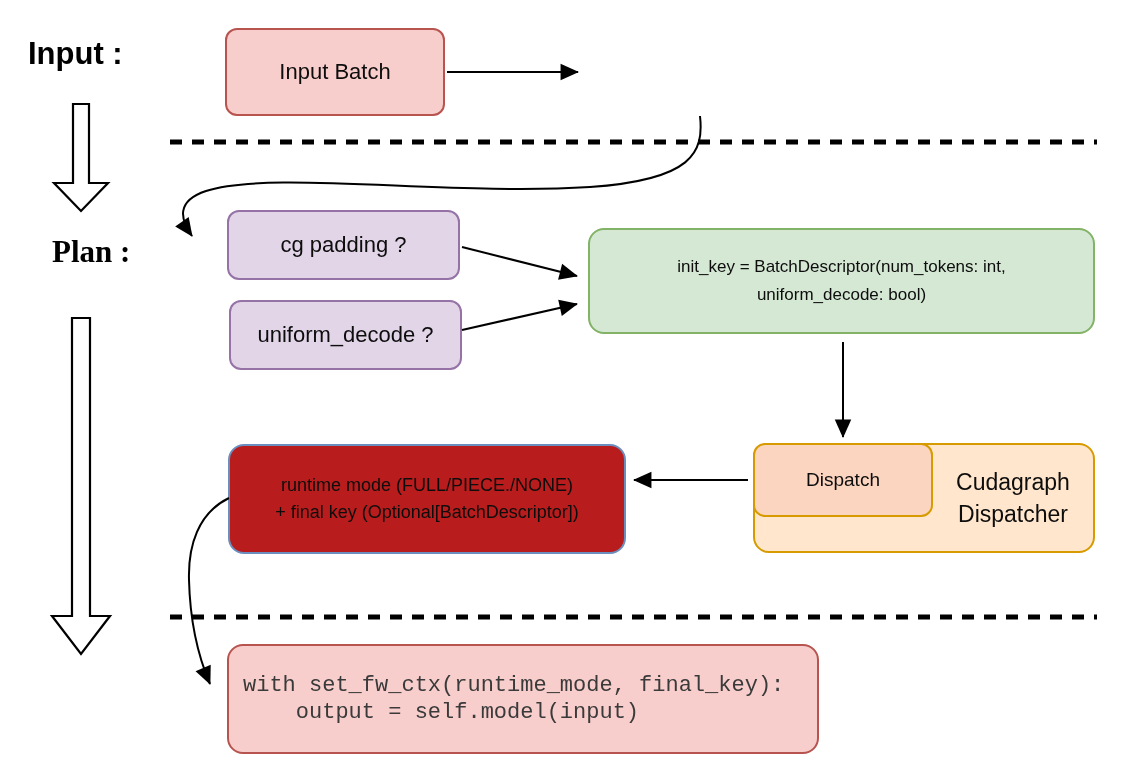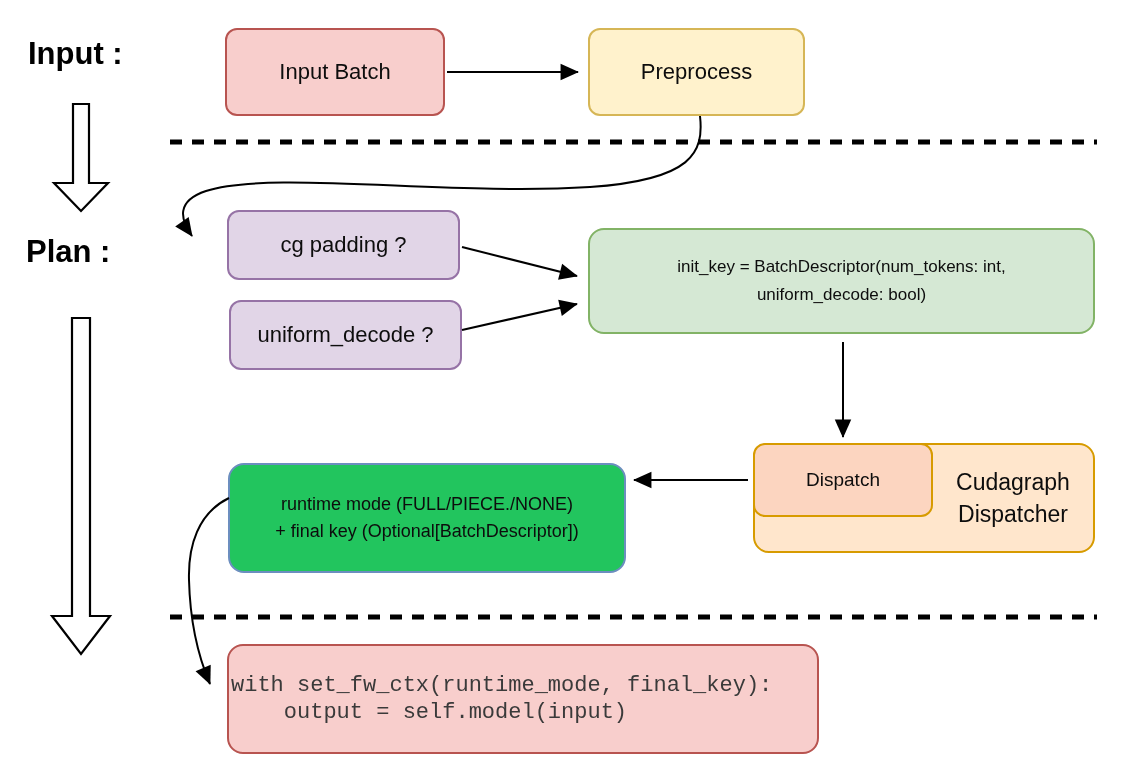--- a/index.html
+++ b/index.html
@@ -40,43 +40,40 @@
   #node-cg-padding   {left:227px;top:210px;width:233px;height:70px;font-size:22px;}
   #node-uniform-decode{left:229px;top:300px;width:233px;height:70px;font-size:22px;}
   #node-init-key     {left:588px;top:228px;width:507px;height:106px;font-size:17px;border-radius:16px;line-height:28px;}
   #node-cudagraph    {left:753px;top:443px;width:342px;height:110px;border-radius:16px;padding-left:36px;}
   #node-dispatch     {position:absolute;left:-2px;top:-2px;width:180px;height:74px;font-size:19px;}
   #cudagraph-label   {position:absolute;left:178px;top:0;width:160px;height:100%;
                       display:flex;flex-direction:column;align-items:center;justify-content:center;
                       font-size:23px;line-height:32px;}
   #node-runtime-mode {left:228px;top:444px;width:398px;height:110px;font-size:18px;border-radius:16px;line-height:27px;}
   #node-execute-code {left:227px;top:644px;width:592px;height:110px;border-radius:16px;
-                      align-items:flex-start;padding-left:2px;
+                      align-items:flex-start;padding-left:14px;
                       font-family:"Liberation Mono", monospace;
                       font-size:22px;line-height:27px;color:#3a3a3a;text-align:left;}
   #node-execute-code .tline{white-space:pre;}
   .dashline{stroke:#000;stroke-width:5;stroke-dasharray:12 10;}
   .conn{stroke:#000;stroke-width:2;fill:none;}
   .block-arrow{fill:#ffffff;stroke:#000;stroke-width:2.2;}
 </style>
 </head>
 <body>
 
 <div id="canvas">
 
   <div class="section-label" style="left:28px;top:36px;">Input :</div>
-  <div class="section-label" style="left:26px;top:234px;">Plan :</div>
+  <div class="section-label" style="left:52px;top:234px;font-family:Liberation Serif, serif;">Plan :</div>
 
   <div class="node" id="node-input-batch" style="background-color: rgb(248, 206, 204); border-color: rgb(184, 84, 80);">
     <span class="tline">Input Batch</span>
   </div>
 
-  <div class="node" id="node-preprocess" style="background-color: rgb(255, 242, 204); border-color: rgb(214, 182, 86);">
-    <span class="tline">Preprocess</span>
-  </div>
 
   <div class="node" id="node-cg-padding" style="background-color: rgb(225, 213, 231); border-color: rgb(150, 115, 166);">
     <span class="tline">cg padding ?</span>
   </div>
 
   <div class="node" id="node-uniform-decode" style="background-color: rgb(225, 213, 231); border-color: rgb(150, 115, 166);">
     <span class="tline">uniform_decode ?</span>
   </div>
 
   <div class="node" id="node-init-key" style="background-color: rgb(213, 232, 212); border-color: rgb(130, 179, 102);">
@@ -87,21 +84,21 @@
   <div class="node" id="node-cudagraph" style="background-color: rgb(255, 230, 204); border-color: rgb(215, 155, 0);">
     <div class="node" id="node-dispatch" style="background-color: rgb(252, 213, 192); border-color: rgb(215, 155, 0);">
       <span class="tline">Dispatch</span>
     </div>
     <div id="cudagraph-label">
       <span class="tline">Cudagraph</span>
       <span class="tline">Dispatcher</span>
     </div>
   </div>
 
-  <div class="node" id="node-runtime-mode" style="background-color: #22c55e; border-color: rgb(108, 142, 191); margin-top: 19px;">
+  <div class="node" id="node-runtime-mode" style="background-color: #b91c1c; border-color: rgb(108, 142, 191);">
     <span class="tline">runtime mode (FULL/PIECE./NONE)</span>
     <span class="tline">+ final key (Optional[BatchDescriptor])</span>
   </div>
 
   <div class="node" id="node-execute-code" style="background-color: rgb(248, 206, 204); border-color: rgb(184, 84, 80);">
     <span class="tline">with set_fw_ctx(runtime_mode, final_key):</span>
     <span class="tline">    output = self.model(input)</span>
   </div>
 
   <svg id="svg-layer" width="1142" height="770" viewBox="0 0 1142 770">

